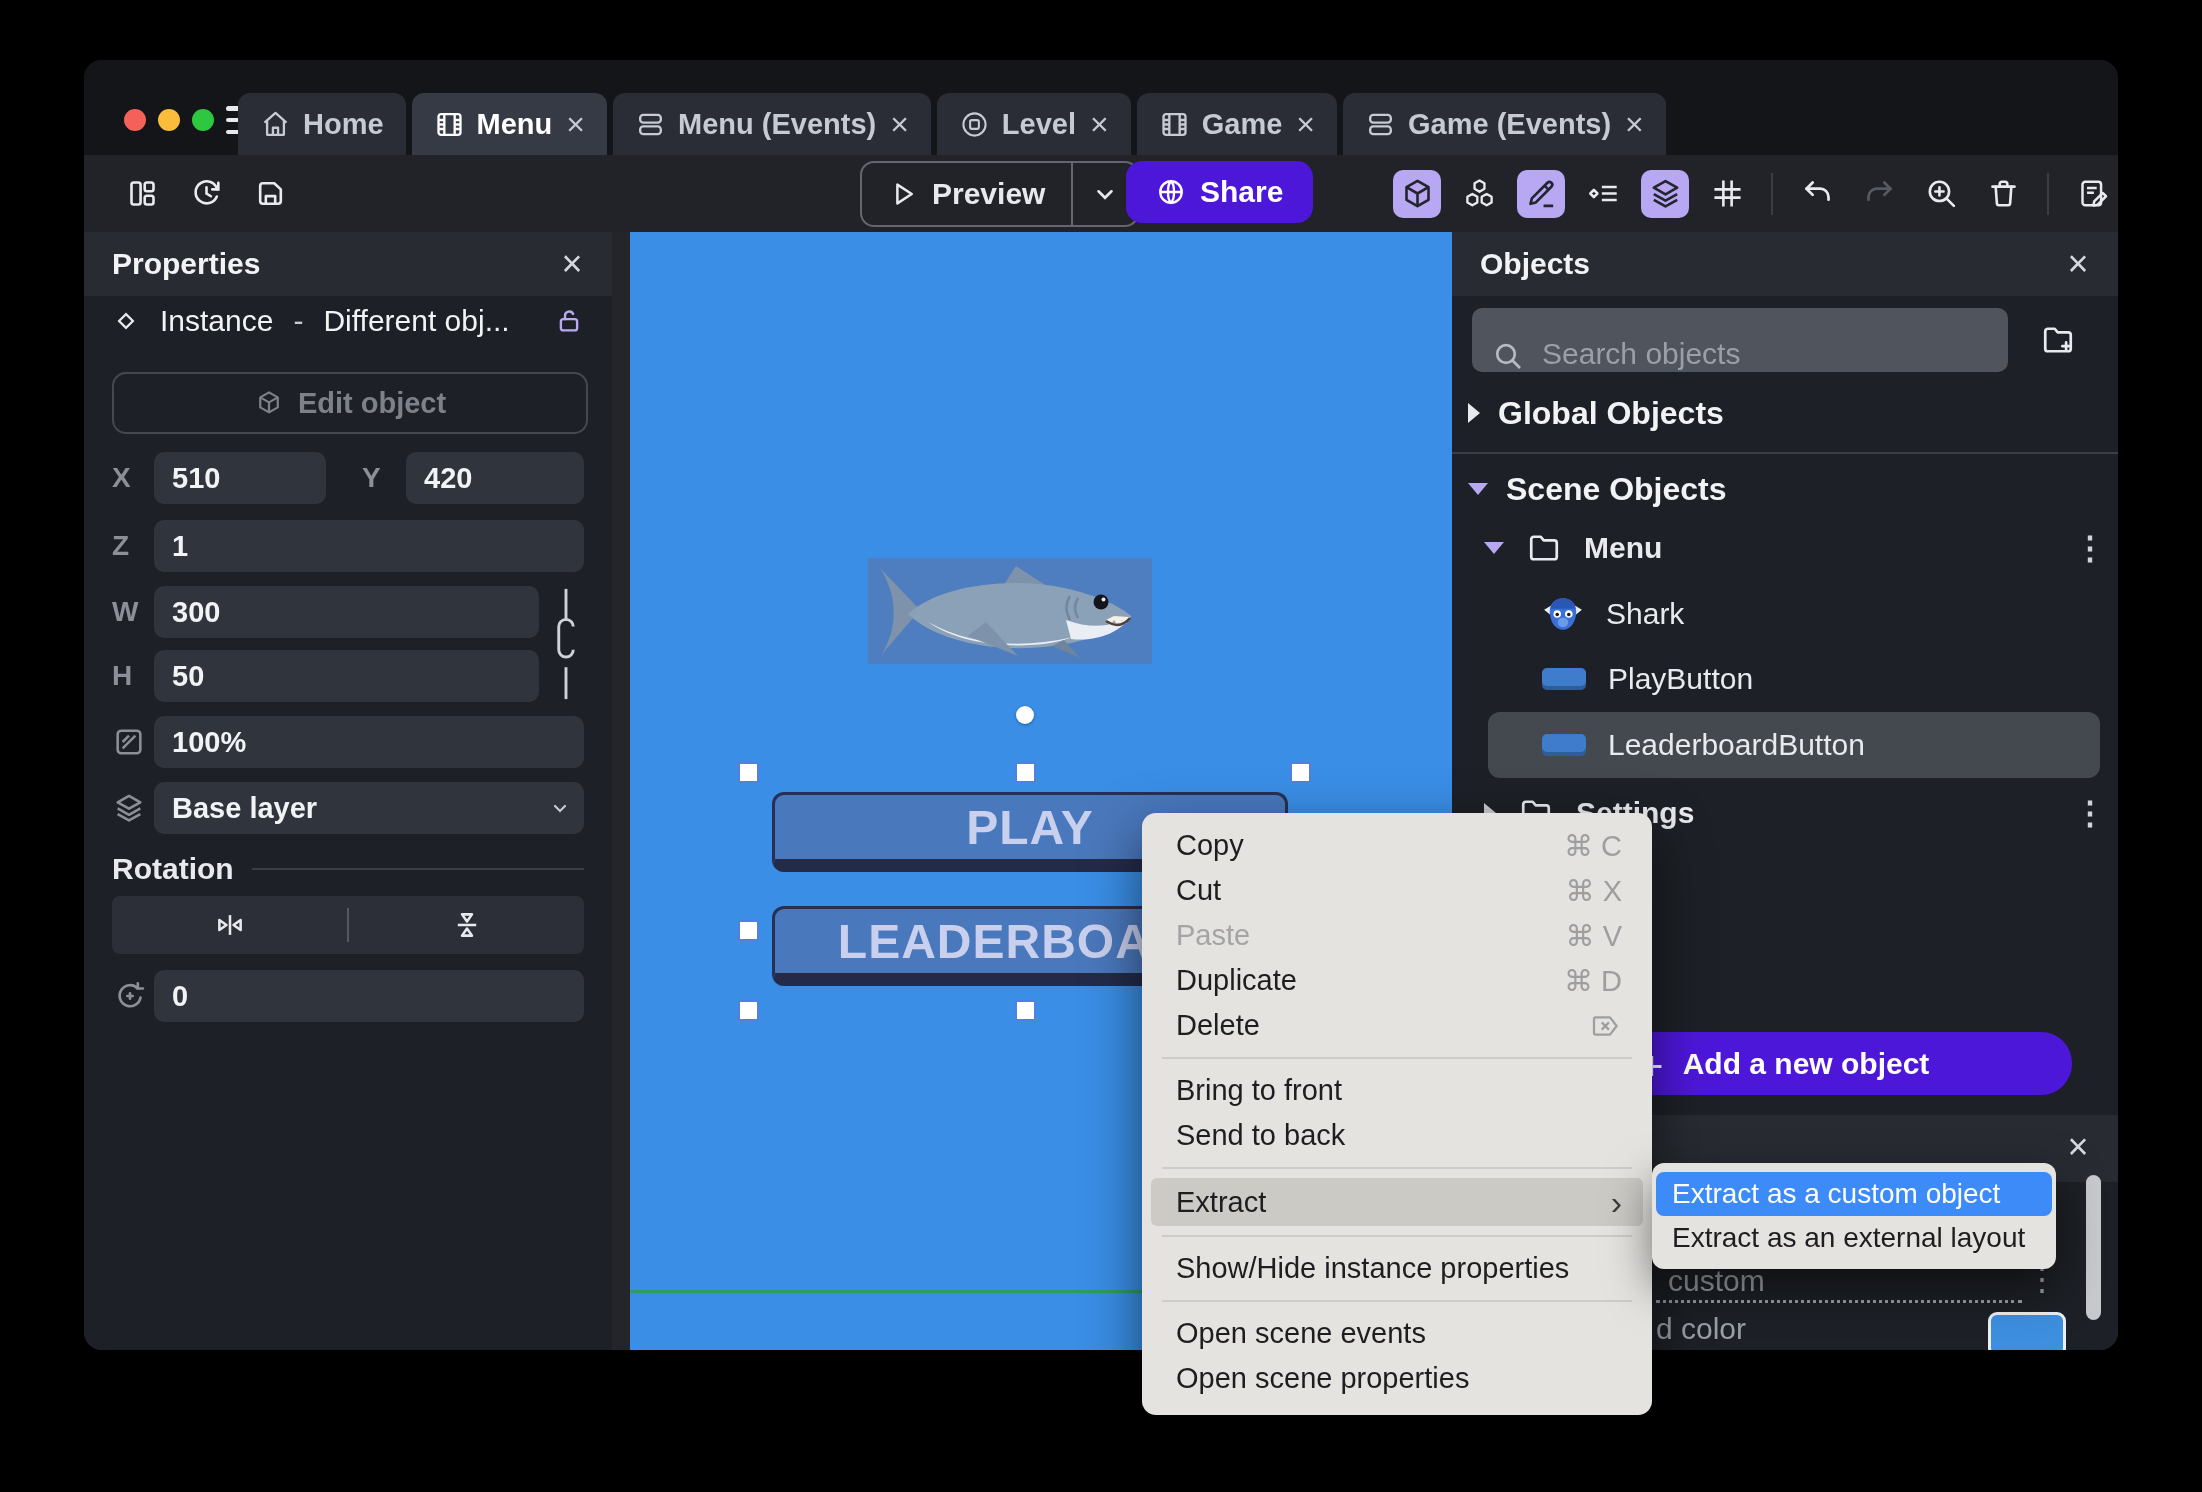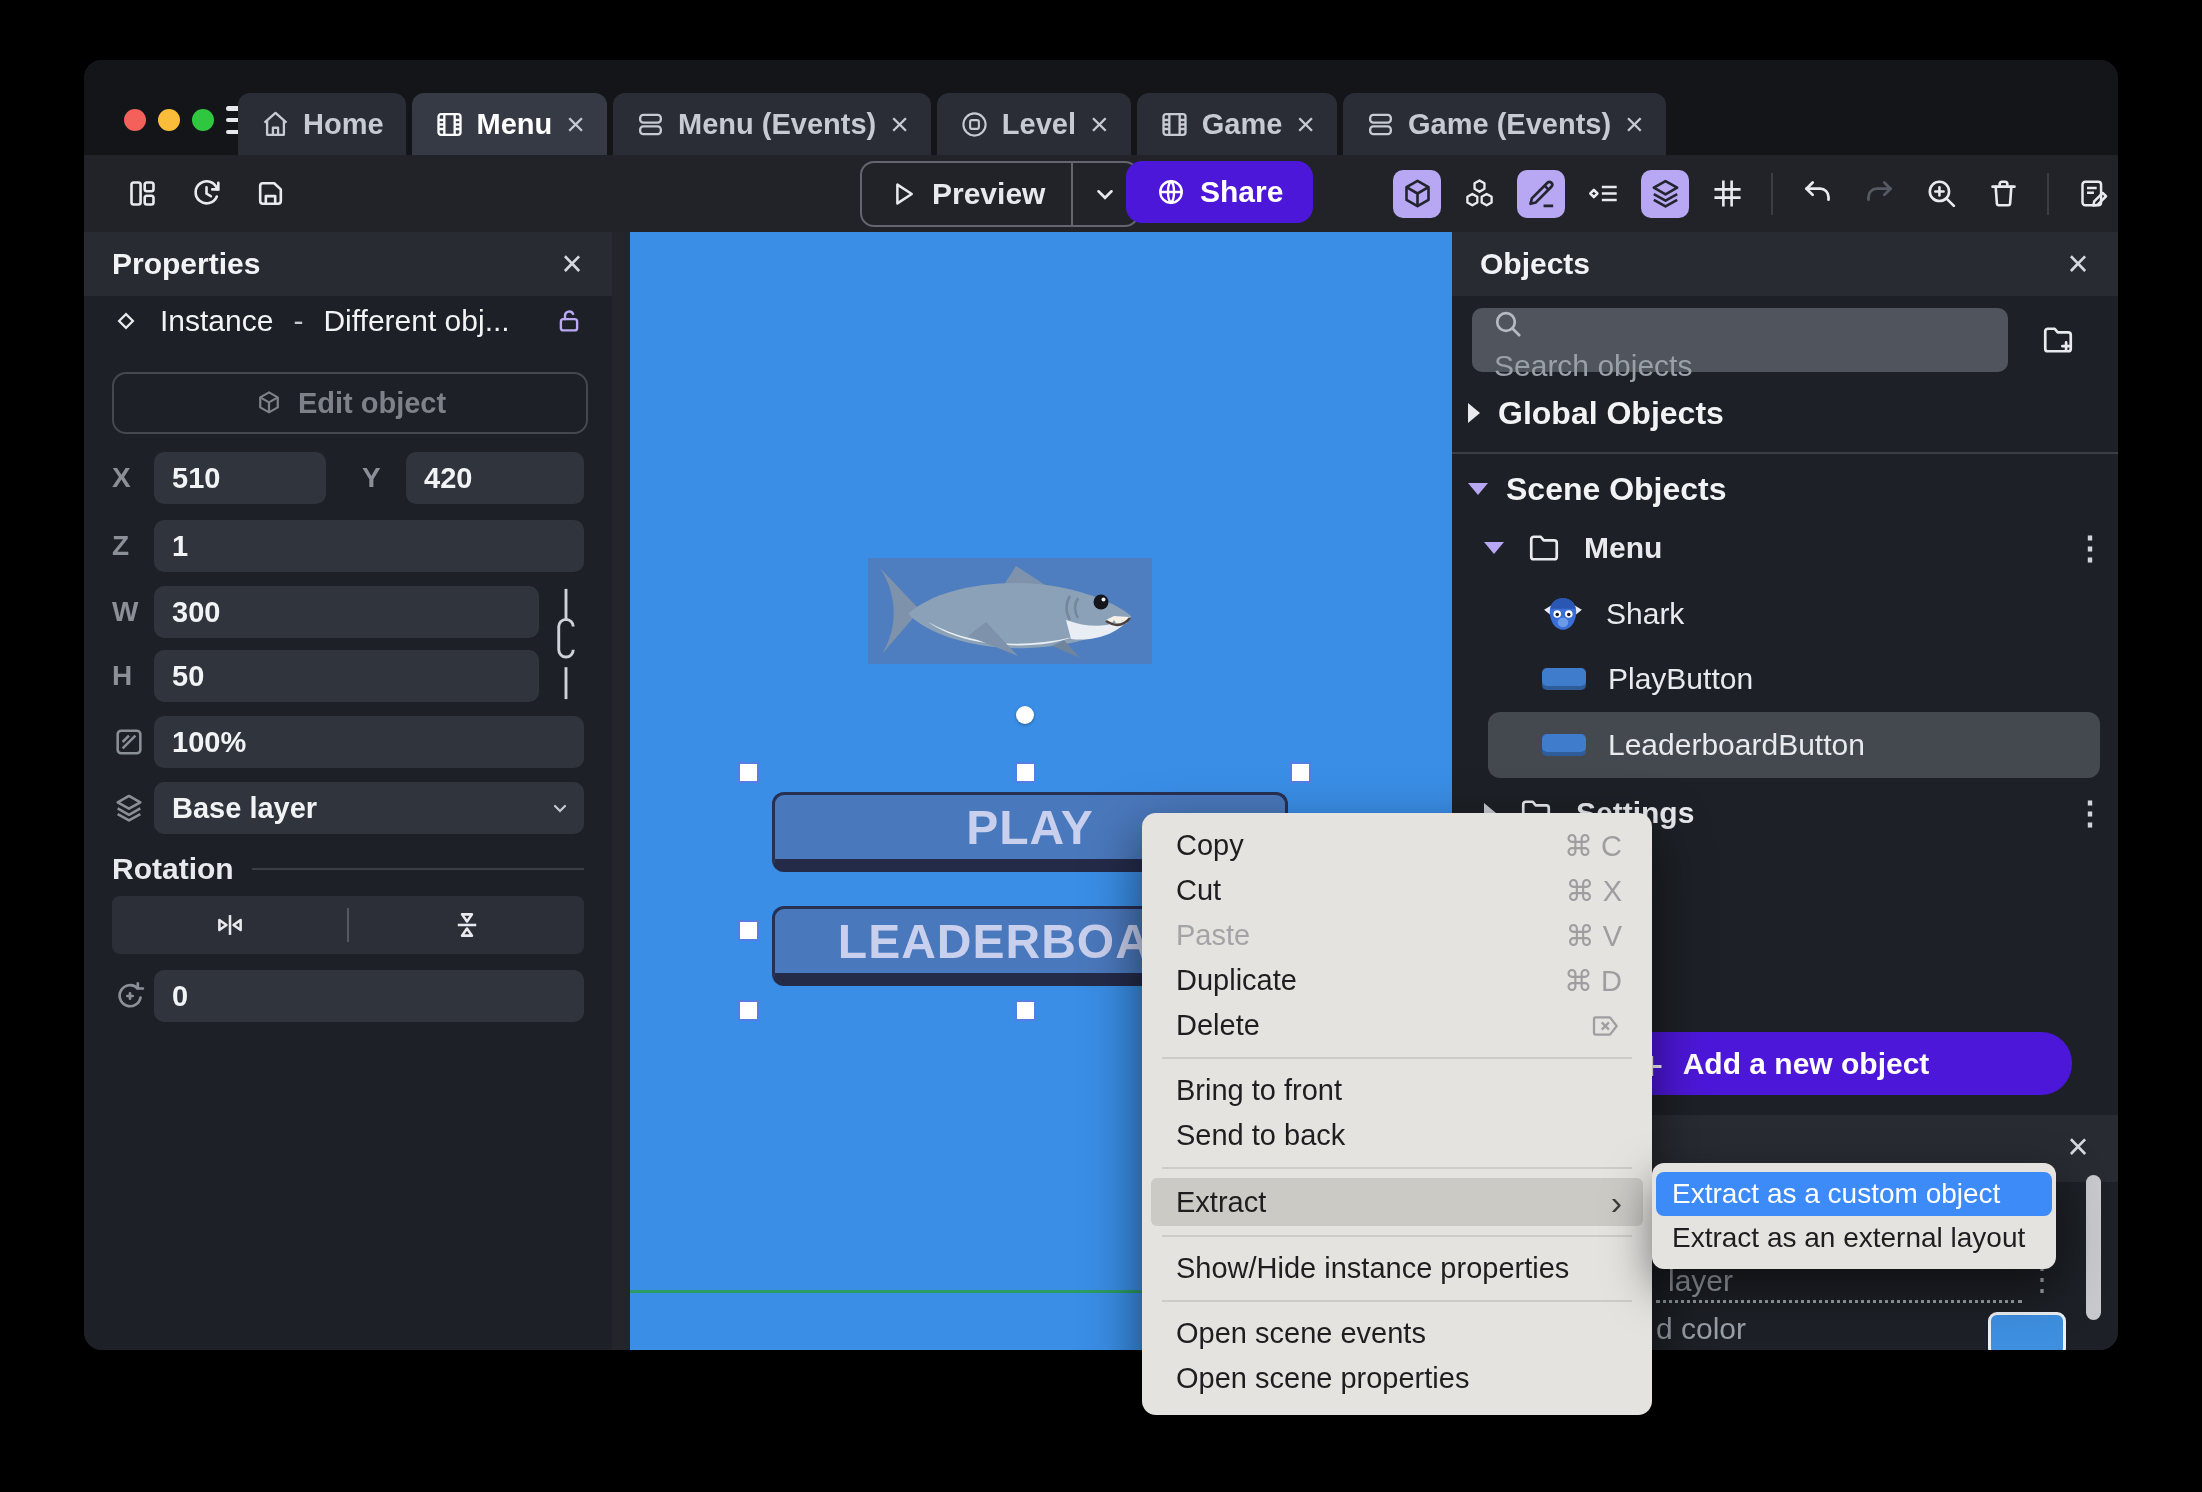--- a/index.html
+++ b/index.html
@@ -62,21 +62,21 @@
   .gutter{position:absolute;left:0;top:0;width:18px;height:100%;background:#23252b;}
   .greenline{position:absolute;left:18px;top:1058px;width:822px;height:3px;}
   .shark-rect{position:absolute;left:256px;top:326px;width:284px;height:106px;background:#4e7dc0;}
   .scene-btn{position:absolute;left:160px;width:510px;height:64px;background:#4a78bc;border:3px solid #283052;border-bottom:13px solid #242b49;border-radius:12px;display:flex;align-items:center;justify-content:center;color:#c9d0ee;font-size:48px;font-weight:700;letter-spacing:1px;}
   .handle{position:absolute;width:17px;height:17px;background:#fff;box-shadow:0 0 0 2px rgba(122,102,220,.4);z-index:5;}
   .rothandle{position:absolute;width:18px;height:18px;border-radius:50%;background:#fff;box-shadow:0 1px 3px rgba(0,0,0,.35);z-index:5;}
 
   
   .objs{position:absolute;left:1368px;top:0;width:666px;height:100%;background:#1d2026;}
   .search-row{position:absolute;left:0;top:76px;width:100%;height:66px;}
-  .search-box{position:absolute;left:20px;top:0;width:536px;height:64px;background:#50545c;border-radius:10px;display:flex;align-items:flex-start;gap:8px;padding:0 20px;box-sizing:border-box;flex-direction:column;}
+  .search-box{position:absolute;left:20px;top:0;width:536px;height:64px;background:#50545c;border-radius:10px;display:flex;align-items:flex-end;gap:16px;padding:0 20px;box-sizing:border-box;}
   .search-box svg{width:32px;height:32px;color:#b6bac2;flex:0 0 auto;}
   .search-box input{flex:1;background:transparent;border:none;outline:none;color:#e8eaee;font-size:30px;font-family:"Liberation Sans",sans-serif;}
   .search-box input::placeholder{color:#9aa0a8;}
   .newfolder{position:absolute;right:36px;top:8px;width:48px;height:48px;display:flex;align-items:center;justify-content:center;color:#e9eaee;cursor:pointer;}
   .newfolder svg{width:36px;height:36px;}
   .sect{position:absolute;left:0;width:100%;height:50px;display:flex;align-items:center;gap:18px;padding-left:16px;box-sizing:border-box;color:#f2f3f5;font-size:32px;font-weight:700;cursor:pointer;}
   .odiv{position:absolute;left:0;top:220px;width:100%;height:2px;background:#3a3e46;}
   .trow{position:absolute;left:0;width:100%;display:flex;align-items:center;color:#e8eaee;font-size:30px;cursor:pointer;}
   .trow .kebab{position:absolute;right:44px;color:#d0d3d8;font-size:32px;letter-spacing:0;}
   .chev{width:0;height:0;border-style:solid;flex:0 0 auto;}
@@ -537,21 +537,21 @@
         </div>
 
         <div class="add-btn">
           <span class="add-plus">+</span>
           <span>Add a new object</span>
         </div>
 
         <div class="layers-h">
           <span class="panel-x">×</span>
         </div>
-        <span class="layerstext" style="left:216px;top:1032px;">layer</span>
+        <span class="layerstext" style="left:216px;top:1032px;">custom</span>
         <span class="kebab layerstext" style="left:574px;top:1028px;font-size:32px;">⋮</span>
         <div class="dotline"></div>
         <span class="layerstext" style="left:204px;top:1080px;">d color</span>
         <span class="swatch" style="position:absolute;left:536px;top:1080px;width:78px;height:45px;border:3.5px solid #eceff3;border-radius:9px;box-sizing:border-box;background:#3E8FE0"></span>
         <span class="oscroll"></span>
       </div>
     </div>
   </div>
 
   <div class="ctx">

